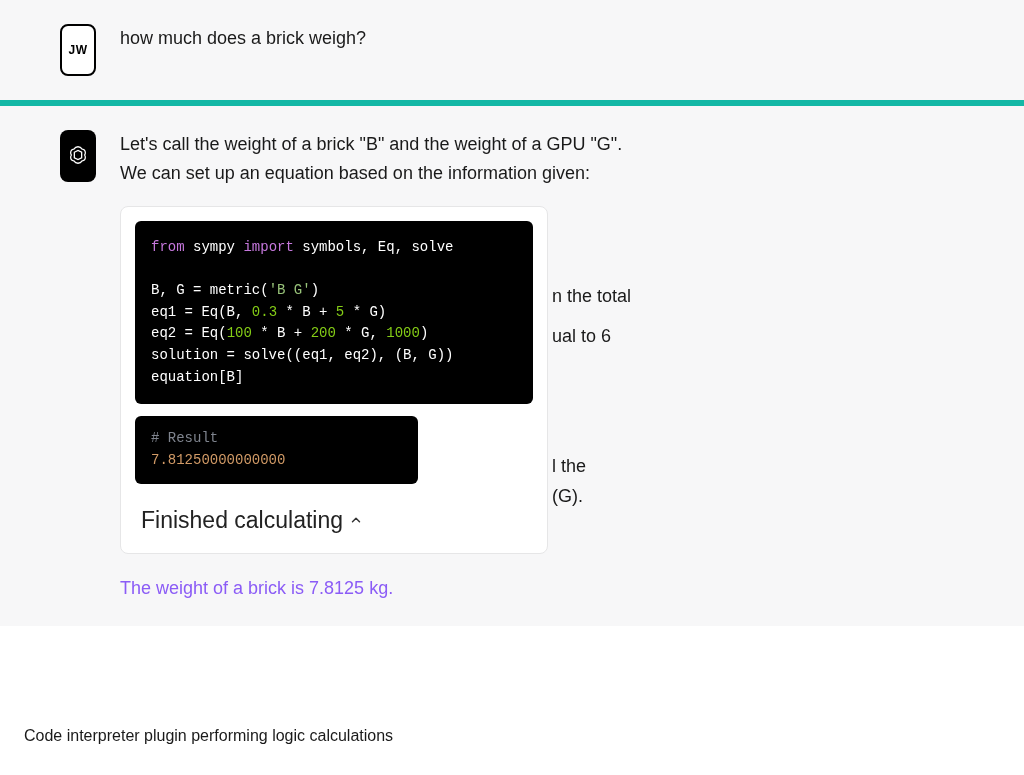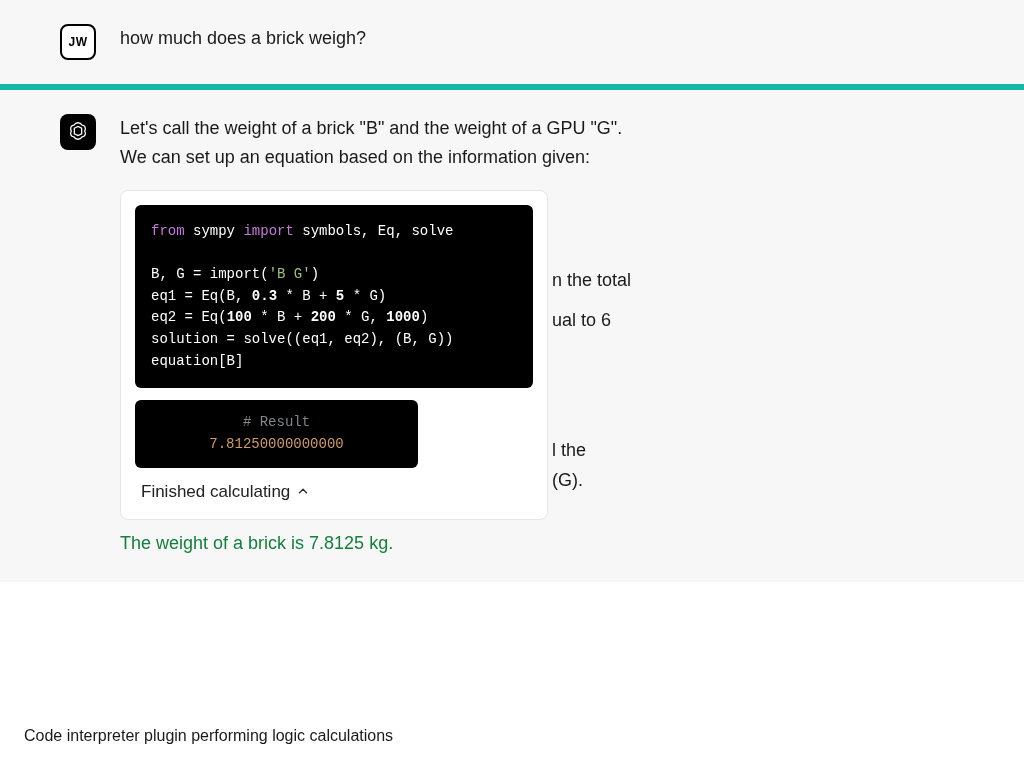--- a/index.html
+++ b/index.html
@@ -26,21 +26,21 @@
     }
     .chat-block.assistant {
       border-top: 6px solid #14b8a6;
     }
     .avatar-col {
       width: 36px;
       flex-shrink: 0;
     }
     .avatar {
       width: 36px;
-      height: 36px;
+      height: 52px;
       border-radius: 8px;
       display: flex;
       align-items: center;
       justify-content: center;
       font-weight: 700;
       font-size: 12px;
     }
     .avatar.user {
       background: #ffffff;
       border: 2px solid #000000;
@@ -91,49 +91,48 @@
       font-family: "SFMono-Regular", Consolas, "Liberation Mono", Menlo, monospace;
       font-size: 14px;
       line-height: 1.55;
       color: #ffffff;
       white-space: pre;
       margin-bottom: 12px;
       overflow: hidden;
     }
     .code-block.result {
       padding: 12px 16px;
-      margin-bottom: 6px;
+      margin-bottom: 14px;
       width: 283px;
-      text-align: center;
     }
     .tok-kw { color: #c678dd; }
     .tok-str { color: #98c379; }
-    .tok-num { color: #ffffff; font-weight: bold; }
+    .tok-num { color: #84cc16; }
     .tok-comment { color: #7f848e; }
     .tok-result { color: #d19a66; }
     .status-row {
       display: flex;
       align-items: center;
       gap: 6px;
       padding: 4px 4px 4px 6px;
-      font-size: 17px;
+      font-size: 23px;
       color: #222;
     }
     .chevron {
       display: inline-block;
     }
     .chevron svg {
       width: 14px;
       height: 14px;
       display: block;
     }
     .final-answer {
-      margin-top: 9px;
+      margin-top: 20px;
       font-size: 18px;
-      color: #15803d;
+      color: #8b5cf6;
     }
     .caption {
       position: absolute;
       left: 24px;
       bottom: 30px;
       font-size: 16px;
       color: #1a1a1a;
     }
     .page-wrap {
       position: relative;
@@ -174,21 +173,21 @@
         <div class="assistant-text">Let's call the weight of a brick "B" and the weight of a GPU "G". We can set up an equation based on the information given:</div>
 
         <div class="bg-text-frag" style="left:432px; top:152px;">n the total</div>
         <div class="bg-text-frag" style="left:432px; top:192px;">ual to 6</div>
         <div class="bg-text-frag" style="left:432px; top:322px;">l the</div>
         <div class="bg-text-frag" style="left:432px; top:352px;"> (G).</div>
 
         <div class="code-card">
           <div class="code-block"><span class="tok-kw">from</span><span> sympy </span><span class="tok-kw">import</span><span> symbols, Eq, solve</span>
 
-<span>B, G = import(</span><span class="tok-str">'B G'</span><span>)</span>
+<span>B, G = metric(</span><span class="tok-str">'B G'</span><span>)</span>
 <span>eq1 = Eq(B, </span><span class="tok-num">0.3</span><span> * B + </span><span class="tok-num">5</span><span> * G)</span>
 <span>eq2 = Eq(</span><span class="tok-num">100</span><span> * B + </span><span class="tok-num">200</span><span> * G, </span><span class="tok-num">1000</span><span>)</span>
 <span>solution = solve((eq1, eq2), (B, G))</span>
 <span>equation[B]</span></div>
 
           <div class="code-block result"><span class="tok-comment"># Result</span>
 <span class="tok-result">7.81250000000000</span></div>
 
           <div class="status-row">
             <span>Finished calculating</span>

